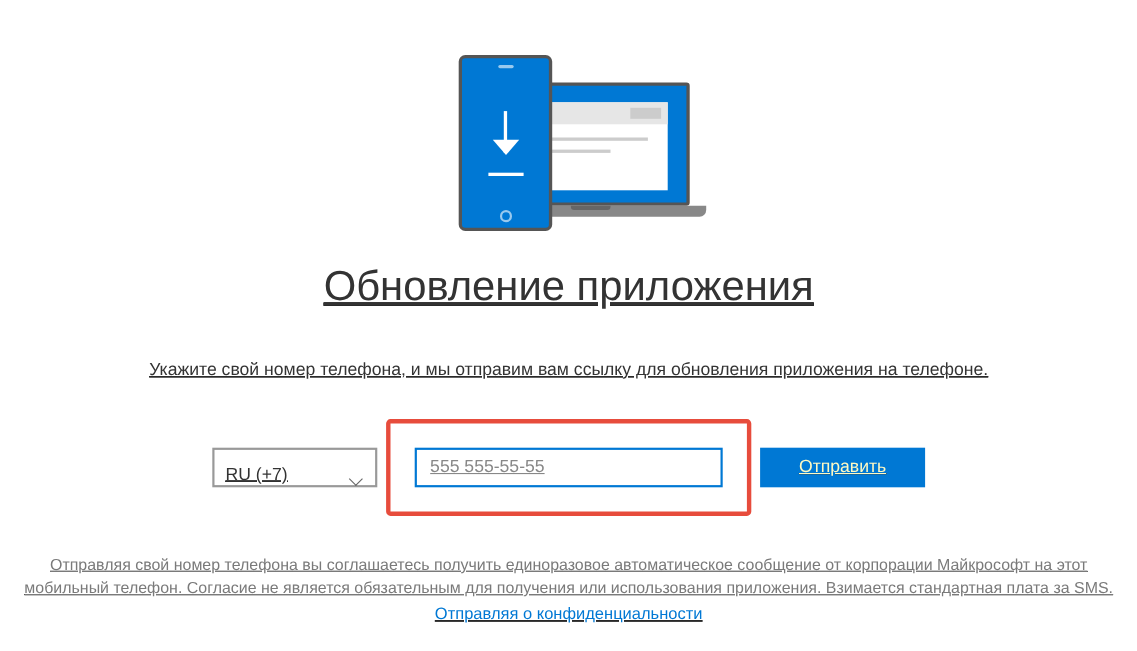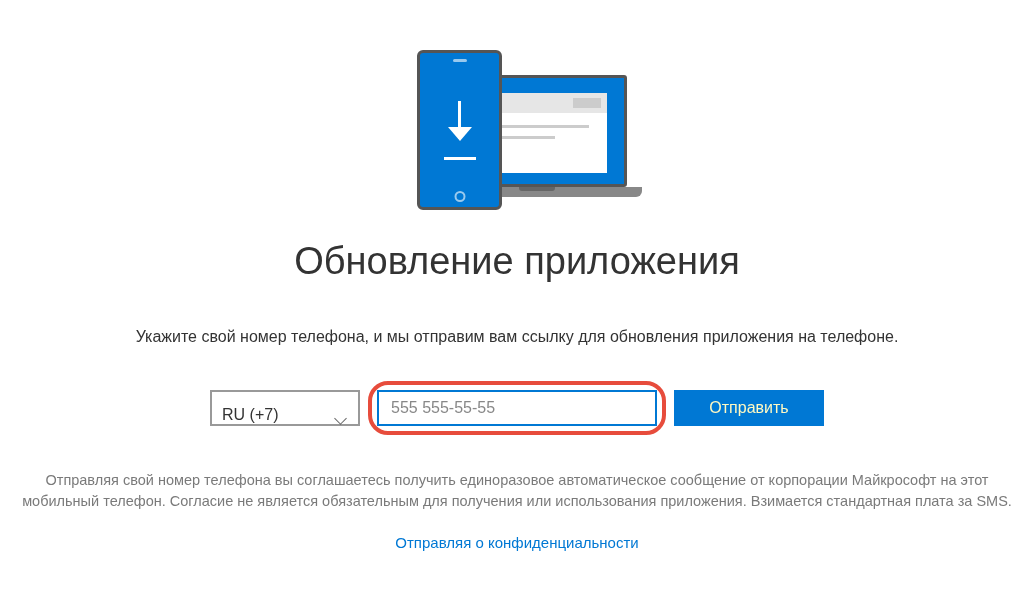--- a/index.html
+++ b/index.html
@@ -1,18 +1,19 @@
 <!DOCTYPE html>
 <html><head>
   <meta charset="utf-8">
   <style>
     * {
       margin: 0;
       padding: 0;
       box-sizing: border-box;
+      text-decoration: underline;
     }
     body {
       font-family: 'Segoe UI', Tahoma, Geneva, sans-serif;
       background: #ffffff;
       width: 1034px;
       height: 592px;
       display: flex;
       flex-direction: column;
       align-items: center;
       padding-top: 50px;
@@ -193,23 +194,23 @@
       top: 2px;
       left: 0;
       width: 8px;
       height: 8px;
       border-right: 1.5px solid #666;
       border-bottom: 1.5px solid #666;
       transform: rotate(45deg);
     }
     .phone-input-wrap {
       position: relative;
-      padding: 5px;
+      padding: 22px;
       border: 4px solid #e74c3c;
-      border-radius: 20px;
+      border-radius: 4px;
     }
     .phone-input {
       width: 280px;
       height: 36px;
       border: 2px solid #0078d4;
       padding: 0 12px;
       font-size: 16px;
       color: #888;
       outline: none;
       font-family: inherit;
@@ -226,21 +227,21 @@
       font-size: 16px;
       cursor: pointer;
       font-family: inherit;
     }
     .disclaimer {
       font-size: 14.5px;
       color: #7a7a7a;
       text-align: center;
       max-width: 1010px;
       line-height: 1.45;
-      margin-bottom: 22px;
+      margin-bottom: 4px;
       padding: 0 10px;
     }
     .privacy-link {
       font-size: 15px;
       color: #0078d4;
       text-decoration: none;
       cursor: pointer;
     }
   </style>
 </head>

